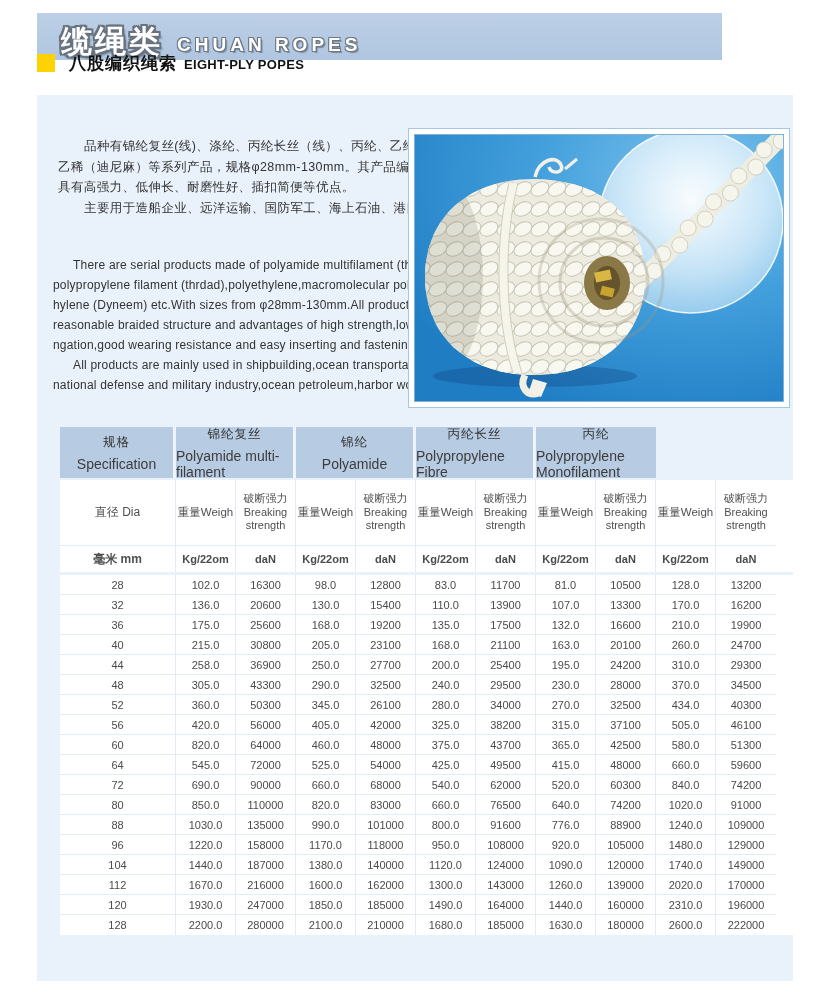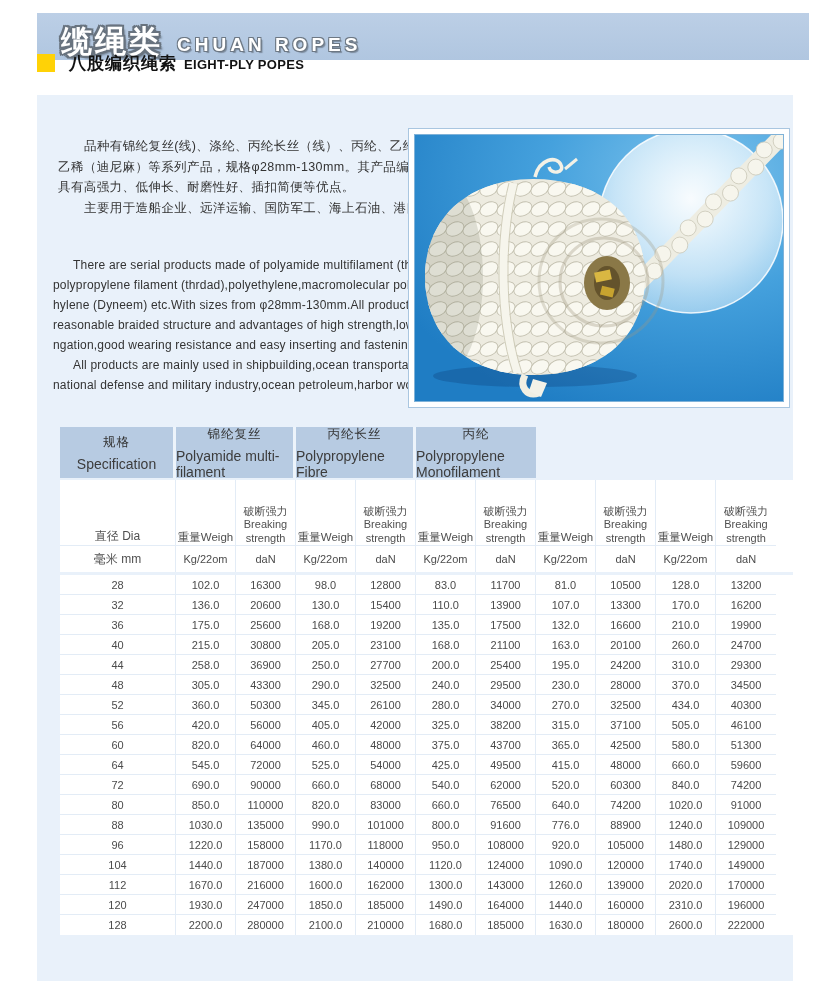--- a/index.html
+++ b/index.html
@@ -3,21 +3,21 @@
 <meta charset="utf-8">
 <style>
   html,body{margin:0;padding:0;}
   body{
     width:830px;height:1000px;position:relative;background:#ffffff;
     font-family:"Liberation Sans","DejaVu Sans",sans-serif;overflow:hidden;
     -webkit-font-smoothing:antialiased;
   }
   
   .band{
-    position:absolute;left:37px;top:13px;width:772px;height:47px;
+    position:absolute;left:37px;top:13px;width:685px;height:47px;
     background:linear-gradient(#bccfe6,#b0c6e0);
     display:flex;align-items:flex-end;padding:0 0 3px 24px;box-sizing:border-box;gap:14px;
   }
   .band .t-zh{
     font-size:31px;font-weight:bold;color:#ffffff;letter-spacing:3px;line-height:1;
     text-shadow:-2px -2px 0 #68737f,2px -2px 0 #68737f,-2px 2px 0 #68737f,2px 2px 0 #68737f,
                  0 -2px 0 #68737f,0 2px 0 #68737f,-2px 0 0 #68737f,2px 0 0 #68737f,3px 3px 2px rgba(70,80,92,.55);
   }
   .band .t-en{
     font-size:19px;font-weight:bold;color:#ffffff;letter-spacing:4px;line-height:1;padding-bottom:3px;
@@ -54,21 +54,21 @@
   .g-en{font-size:14px;color:#3c3c3c;}
   .tbox{display:grid;grid-template-columns:116px repeat(10,60px);background:#ffffff;}
   .tbox1{margin-top:2px;}
   .tbox2{margin-top:3px;}
   .c{
     box-sizing:border-box;border-right:1px solid #e3ecf6;display:flex;flex-direction:column;
     align-items:center;justify-content:center;font-size:11px;color:#4b4b4b;text-align:center;
   }
   .c.noR{border-right:none;}
   .c.bB{border-bottom:1px solid #e3ecf6;}
-  .rowH66{height:66px;justify-content:flex-end;} .rowH26{height:26px;} .rowH20{height:20px;}
+  .rowH66{height:66px;} .rowH26{height:26px;font-weight:bold;} .rowH20{height:20px;}
   .shL{font-size:12px;color:#4f4f4f;}
   .str3{line-height:13.5px;font-size:11px;color:#4f4f4f;}
   .wlab{font-size:11.5px;color:#4f4f4f;}
 </style>
 </head>
 <body>
 
 <div class="band">
   <span class="t-zh">缆绳类</span>
   <span class="t-en">CHUAN ROPES</span>
@@ -302,20 +302,24 @@
 
   <div class="ropetable">
     <div class="ghead" id="ghead">
         <div class="gcell">
           <div class="g-zh">规格</div>
           <div class="g-en">Specification</div>
         </div>
         <div class="gcell">
           <div class="g-zh">锦纶复丝</div>
           <div class="g-en">Polyamide multi-filament</div>
+        </div>
+        <div class="gcell">
+          <div class="g-zh">锦纶</div>
+          <div class="g-en">Polyamide</div>
         </div>
         <div class="gcell">
           <div class="g-zh">丙纶长丝</div>
           <div class="g-en">Polypropylene Fibre</div>
         </div>
         <div class="gcell">
           <div class="g-zh">丙纶</div>
           <div class="g-en">Polypropylene Monofilament</div>
         </div>
       </div>

